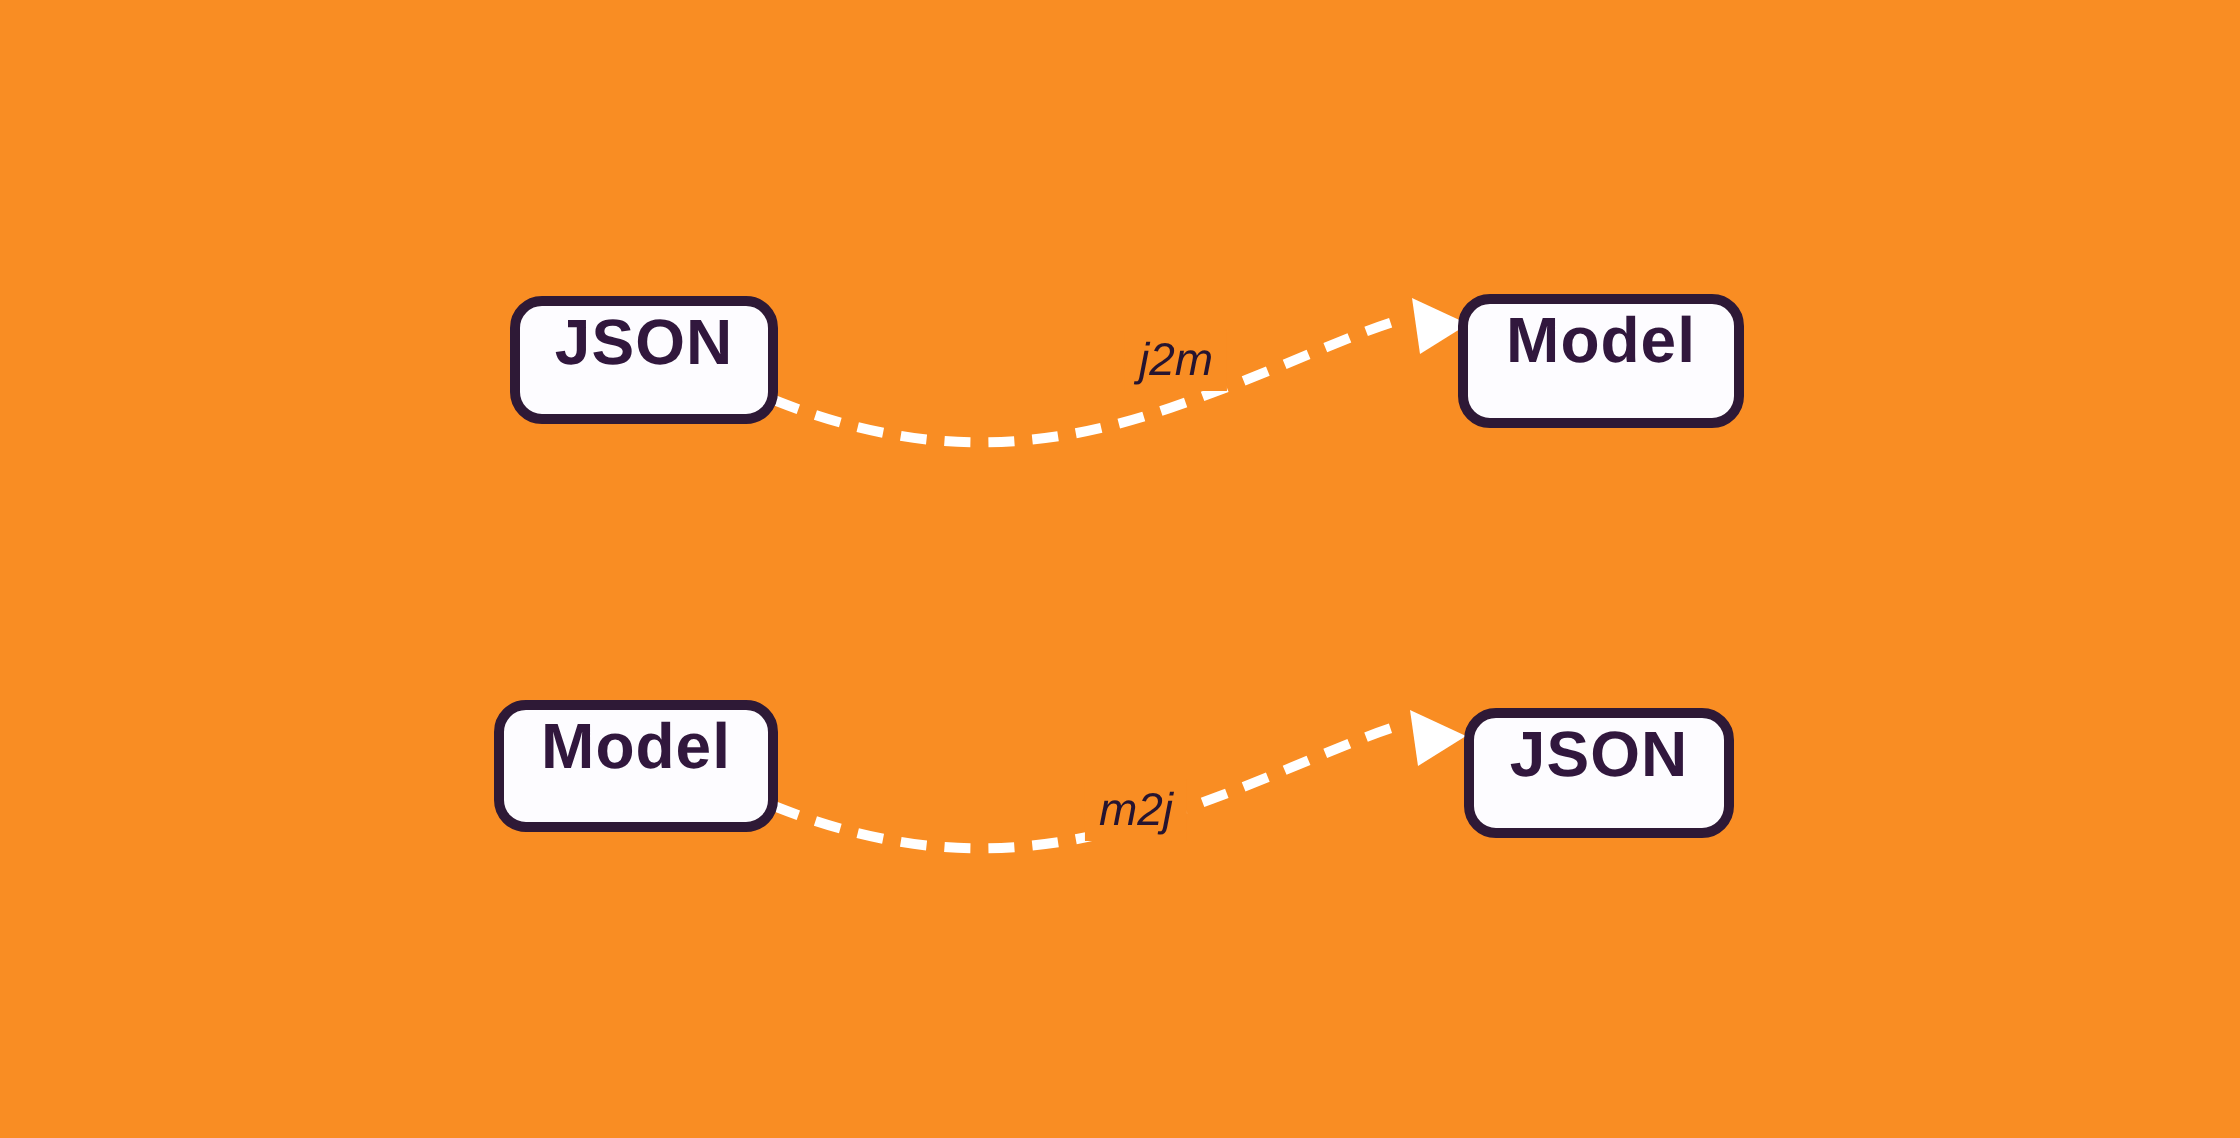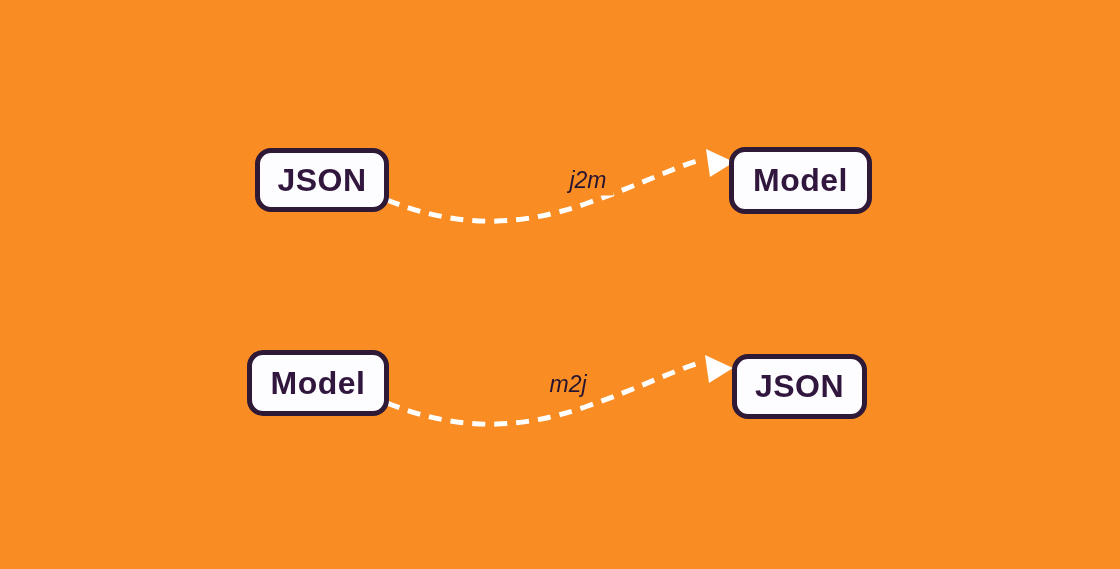--- a/index.html
+++ b/index.html
@@ -29,21 +29,21 @@
   }
   .arrowhead{
     fill:var(--edge);
     stroke:none;
   }
   .node{
     position:absolute;
     background:var(--node-fill);
     border:5px solid var(--node-border);
     border-radius:16px;
-    display:flex;align-items:center;justify-content:center;
+    display:flex;justify-content:center;
     box-sizing:border-box;
     color:var(--node-text);
     font-weight:bold;
     font-size:32px;
     letter-spacing:0.5px;
   }
   .node-json-top   {left:255px;top:148px;width:134px;height:64px;}
   .node-model-top  {left:729px;top:147px;width:143px;height:67px;}
   .node-model-bottom{left:247px;top:350px;width:142px;height:66px;}
   .node-json-bottom{left:732px;top:354px;width:135px;height:65px;}
@@ -51,21 +51,21 @@
     position:absolute;
     transform:translate(-50%,-50%);
     background:var(--background);
     color:var(--edge-label-text);
     font-style:italic;
     font-size:23px;
     padding:2px 7px;
     white-space:nowrap;
   }
   .edge-label-j2m{left:588px;top:180px;}
-  .edge-label-m2j{left:568px;top:384px;}
+  .edge-label-m2j{left:568px;top:405px;}
 </style>
 </head>
 <body>
 
 <div class="stage">
 
   <svg class="edges-layer" viewBox="0 0 1120 569" xmlns="http://www.w3.org/2000/svg">
 
     <path class="edge-path" d="M 387 200 C 455 227, 515 228, 585 204 C 640 185, 672 168, 703 159"></path>
     <polygon class="arrowhead" points="706,149 734,162 710,177"></polygon>

